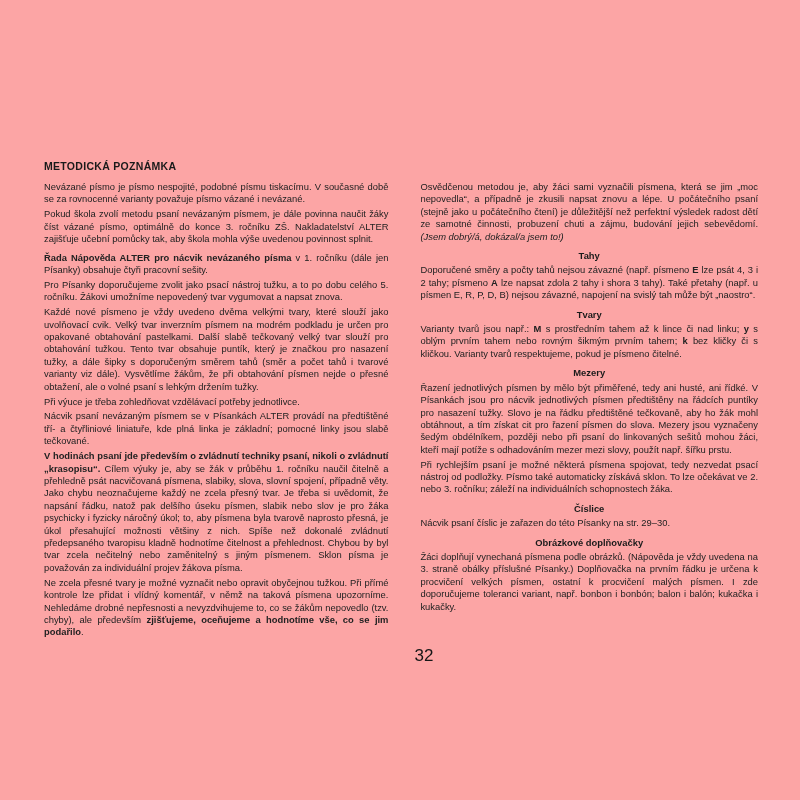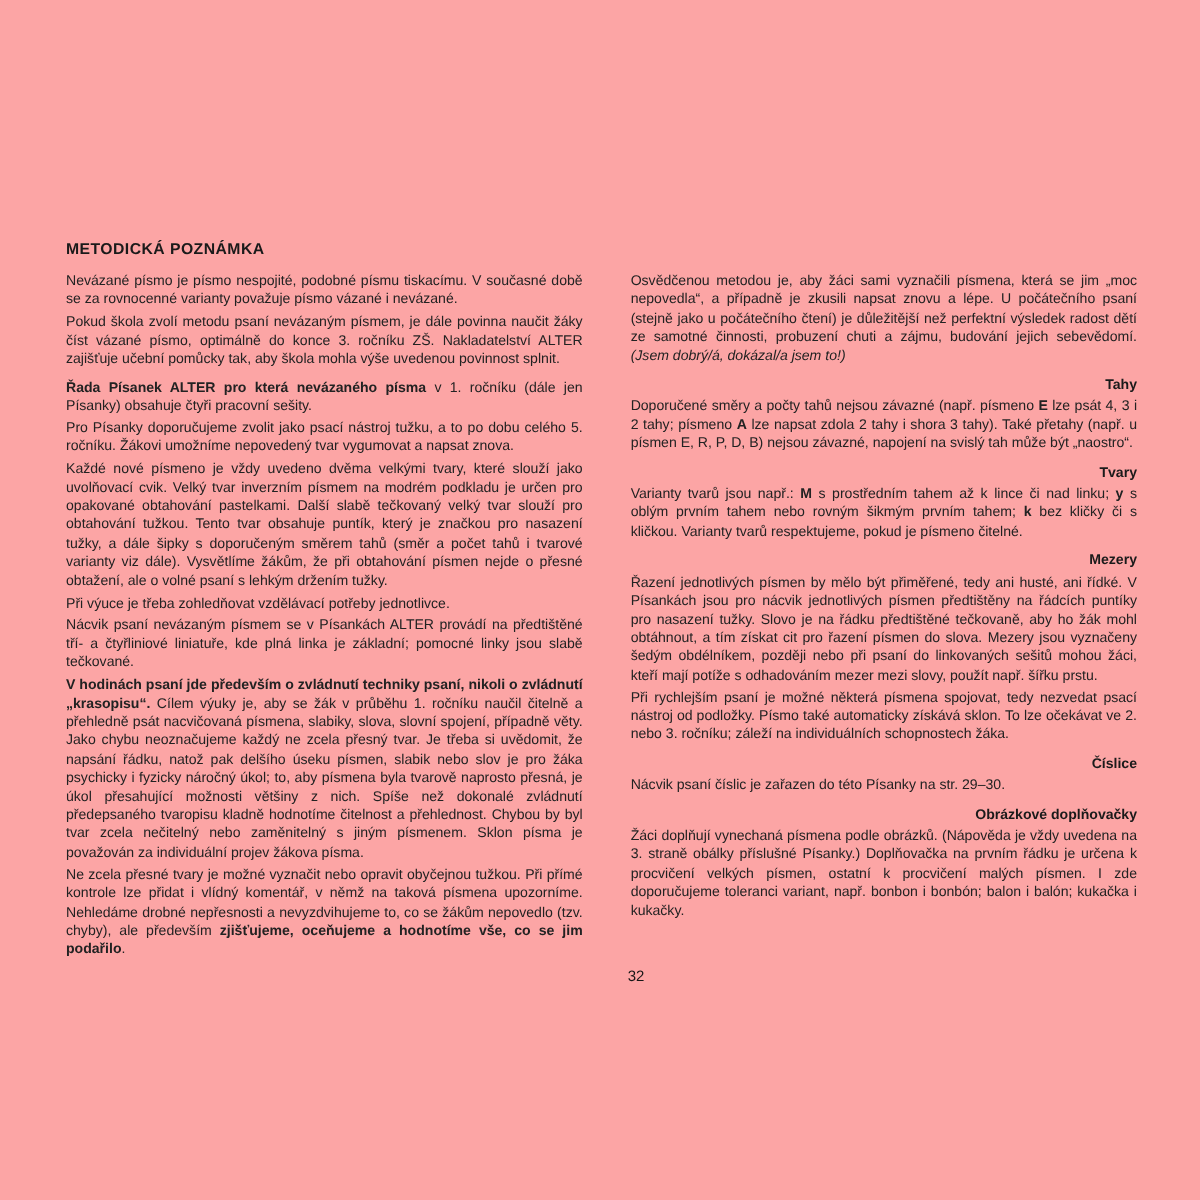--- a/index.html
+++ b/index.html
@@ -25,43 +25,43 @@
     font-size: 9.4px; line-height: 12.4px;
     text-align: justify; text-justify: inter-word;
     color: #222222;
   }
   .col-left { width: 352px; }
   .col-right { width: 345px; }
   .col p { margin: 0 0 2.5px 0; }
   .col p.sp-before { margin-top: 6px; }
   .col h2 {
     font-size: 9.4px; line-height: 12.4px; font-weight: bold;
-    margin: 7px 0 2px 0; color: #1a1a1a; text-align: right;
+    margin: 7px 0 2px 0; color: #1a1a1a; text-align: center;
   }
   .col b { font-weight: bold; }
   .col i { font-style: italic; }
   .page-number {
     position: absolute; left: 0; right: 0; top: 646px;
     text-align: center;
-    font-size: 10px; color: #161616; padding-left: 48px;
+    font-size: 17px; color: #161616; padding-left: 48px;
   }
 </style>
 </head>
 <body>
 
 <main class="sheet">
 
   <h1 class="doc-title">METODICKÁ POZNÁMKA</h1>
 
   <div class="cols">
 
     <section class="col col-left">
       <p>Nevázané písmo je písmo nespojité, podobné písmu tiskacímu. V současné době se za rovnocenné varianty považuje písmo vázané i nevázané.</p>
       <p>Pokud škola zvolí metodu psaní nevázaným písmem, je dále povinna naučit žáky číst vázané písmo, optimálně do konce 3. ročníku ZŠ. Nakladatelství ALTER zajišťuje učební pomůcky tak, aby škola mohla výše uvedenou povinnost splnit.</p>
-      <p class="sp-before"><b>Řada Písanek ALTER pro která nevázaného písma</b><span> v 1. ročníku (dále jen Písanky) obsahuje čtyři pracovní sešity.</span></p>
+      <p class="sp-before"><b>Řada Nápověda ALTER pro nácvik nevázaného písma</b><span> v 1. ročníku (dále jen Písanky) obsahuje čtyři pracovní sešity.</span></p>
       <p>Pro Písanky doporučujeme zvolit jako psací nástroj tužku, a to po dobu celého 5. ročníku. Žákovi umožníme nepovedený tvar vygumovat a napsat znova.</p>
       <p>Každé nové písmeno je vždy uvedeno dvěma velkými tvary, které slouží jako uvolňovací cvik. Velký tvar inverzním písmem na modrém podkladu je určen pro opakované obtahování pastelkami. Další slabě tečkovaný velký tvar slouží pro obtahování tužkou. Tento tvar obsahuje puntík, který je značkou pro nasazení tužky, a dále šipky s doporučeným směrem tahů (směr a počet tahů i tvarové varianty viz dále). Vysvětlíme žákům, že při obtahování písmen nejde o přesné obtažení, ale o volné psaní s lehkým držením tužky.</p>
       <p>Při výuce je třeba zohledňovat vzdělávací potřeby jednotlivce.</p>
       <p>Nácvik psaní nevázaným písmem se v Písankách ALTER provádí na předtištěné tří- a čtyřliniové liniatuře, kde plná linka je základní; pomocné linky jsou slabě tečkované.</p>
       <p><b>V hodinách psaní jde především o zvládnutí techniky psaní, nikoli o zvládnutí „krasopisu“.</b><span> Cílem výuky je, aby se žák v průběhu 1. ročníku naučil čitelně a přehledně psát nacvičovaná písmena, slabiky, slova, slovní spojení, případně věty. Jako chybu neoznačujeme každý ne zcela přesný tvar. Je třeba si uvědomit, že napsání řádku, natož pak delšího úseku písmen, slabik nebo slov je pro žáka psychicky i fyzicky náročný úkol; to, aby písmena byla tvarově naprosto přesná, je úkol přesahující možnosti většiny z nich. Spíše než dokonalé zvládnutí předepsaného tvaropisu kladně hodnotíme čitelnost a přehlednost. Chybou by byl tvar zcela nečitelný nebo zaměnitelný s jiným písmenem. Sklon písma je považován za individuální projev žákova písma.</span></p>
       <p><span>Ne zcela přesné tvary je možné vyznačit nebo opravit obyčejnou tužkou. Při přímé kontrole lze přidat i vlídný komentář, v němž na taková písmena upozorníme. Nehledáme drobné nepřesnosti a nevyzdvihujeme to, co se žákům nepovedlo (tzv. chyby), ale především </span><b>zjišťujeme, oceňujeme a hodnotíme vše, co se jim podařilo</b><span>.</span></p>
     </section>
 
     <section class="col col-right">
       <p><span>Osvědčenou metodou je, aby žáci sami vyznačili písmena, která se jim „moc nepovedla“, a případně je zkusili napsat znovu a lépe. U počátečního psaní (stejně jako u počátečního čtení) je důležitější než perfektní výsledek radost dětí ze samotné činnosti, probuzení chuti a zájmu, budování jejich sebevědomí. </span><i>(Jsem dobrý/á, dokázal/a jsem to!)</i></p>

